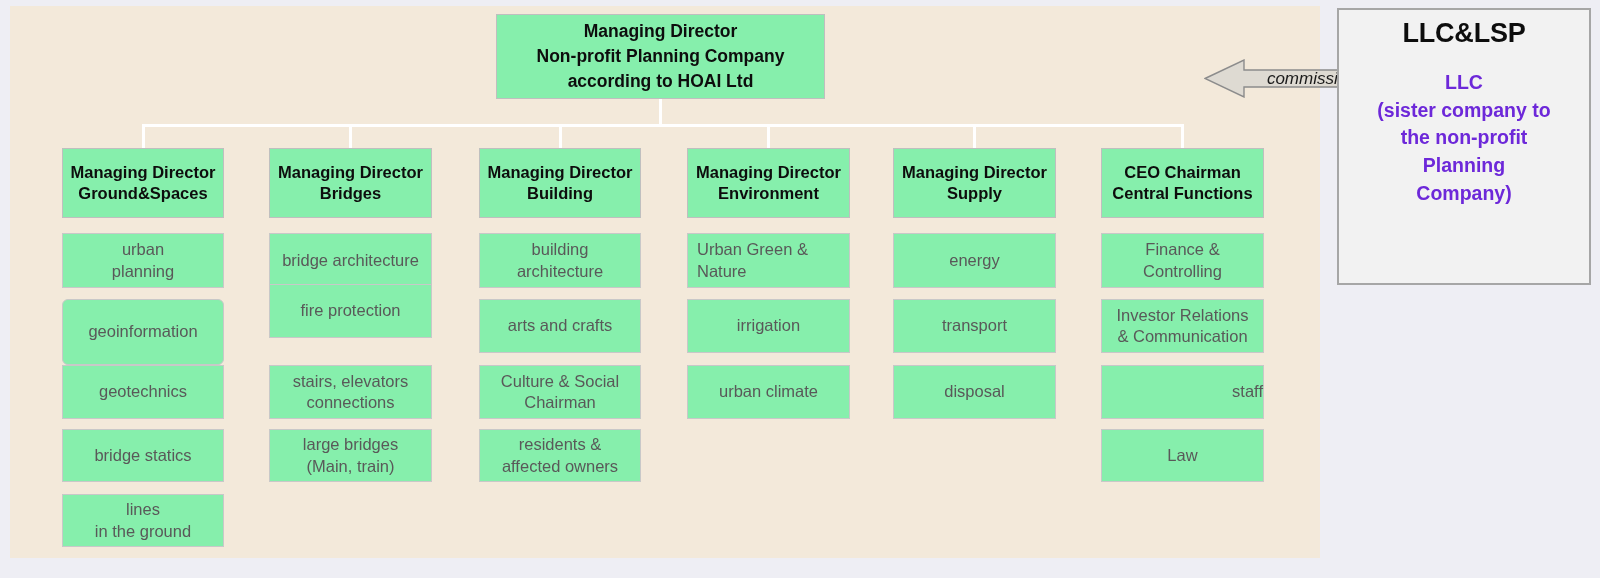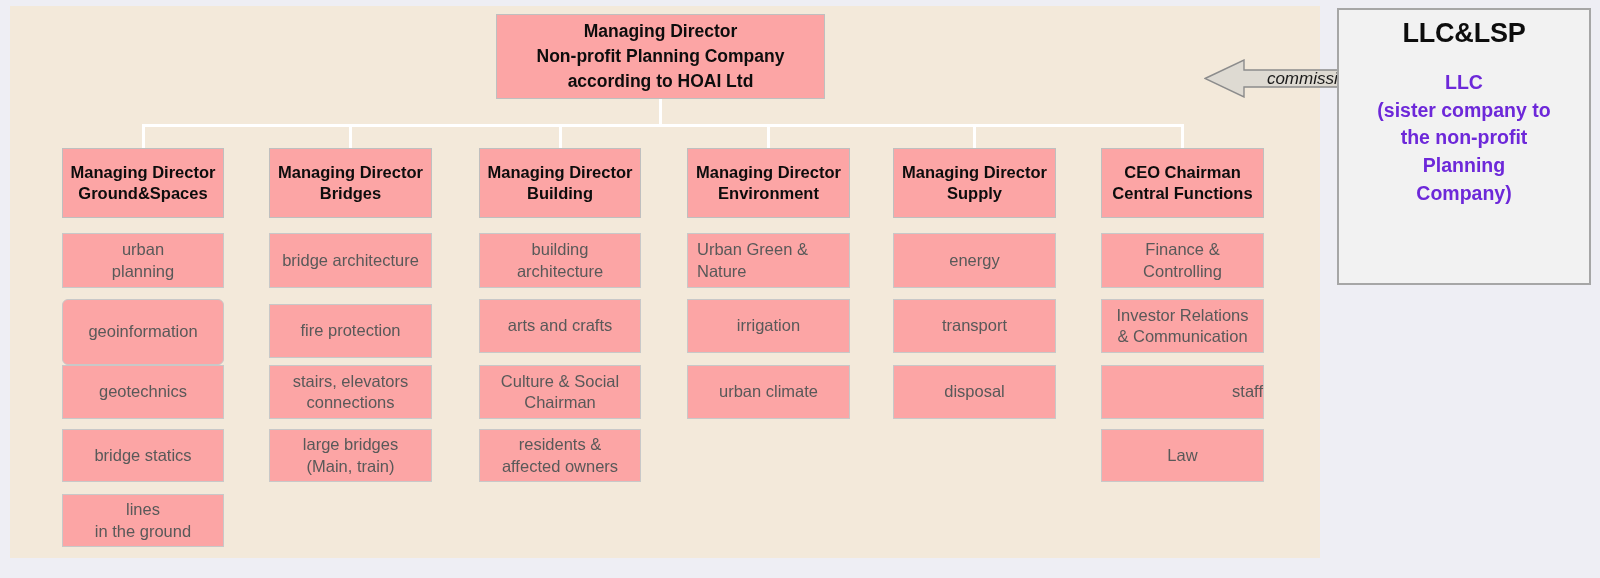--- a/index.html
+++ b/index.html
@@ -17,21 +17,21 @@
     position:absolute;left:10px;top:6px;width:1310px;height:552px;
     background:#f3e9da;
   }
 
   
   .conn{position:absolute;background:#ffffff;}
 
   
   .box{
     position:absolute;
-    background:#fca5a5;
+    background:#86efac;
     border:1px solid #c8c8c8;
     box-sizing:border-box;
     display:flex;
     align-items:center;
     justify-content:center;
     text-align:center;
     line-height:1.28;
     color:#595959;
     font-size:16.5px;
   }
@@ -133,21 +133,21 @@
       </div>
       <div class="box " style="left: 62px; top: 494px; width: 162px; height: 53px;">
         <span class="txt"><span>lines</span><br><span>in the ground</span></span>
       </div>
       <div class="box head" style="left: 269px; top: 148px; width: 163px; height: 70px;">
         <span class="txt"><span>Managing Director</span><br><span>Bridges</span></span>
       </div>
       <div class="box " style="left: 269px; top: 233px; width: 163px; height: 55px;">
         <span class="txt"><span>bridge architecture</span></span>
       </div>
-      <div class="box " style="left: 269px; top: 304px; width: 163px; height: 54px;">
+      <div class="box " style="left: 269px; top: 284px; width: 163px; height: 54px;">
         <span class="txt"><span>fire protection</span></span>
       </div>
       <div class="box " style="left: 269px; top: 365px; width: 163px; height: 54px;">
         <span class="txt"><span>stairs, elevators</span><br><span>connections</span></span>
       </div>
       <div class="box " style="left: 269px; top: 429px; width: 163px; height: 53px;">
         <span class="txt"><span>large bridges</span><br><span>(Main, train)</span></span>
       </div>
       <div class="box head" style="left: 479px; top: 148px; width: 162px; height: 70px;">
         <span class="txt"><span>Managing Director</span><br><span>Building</span></span>

